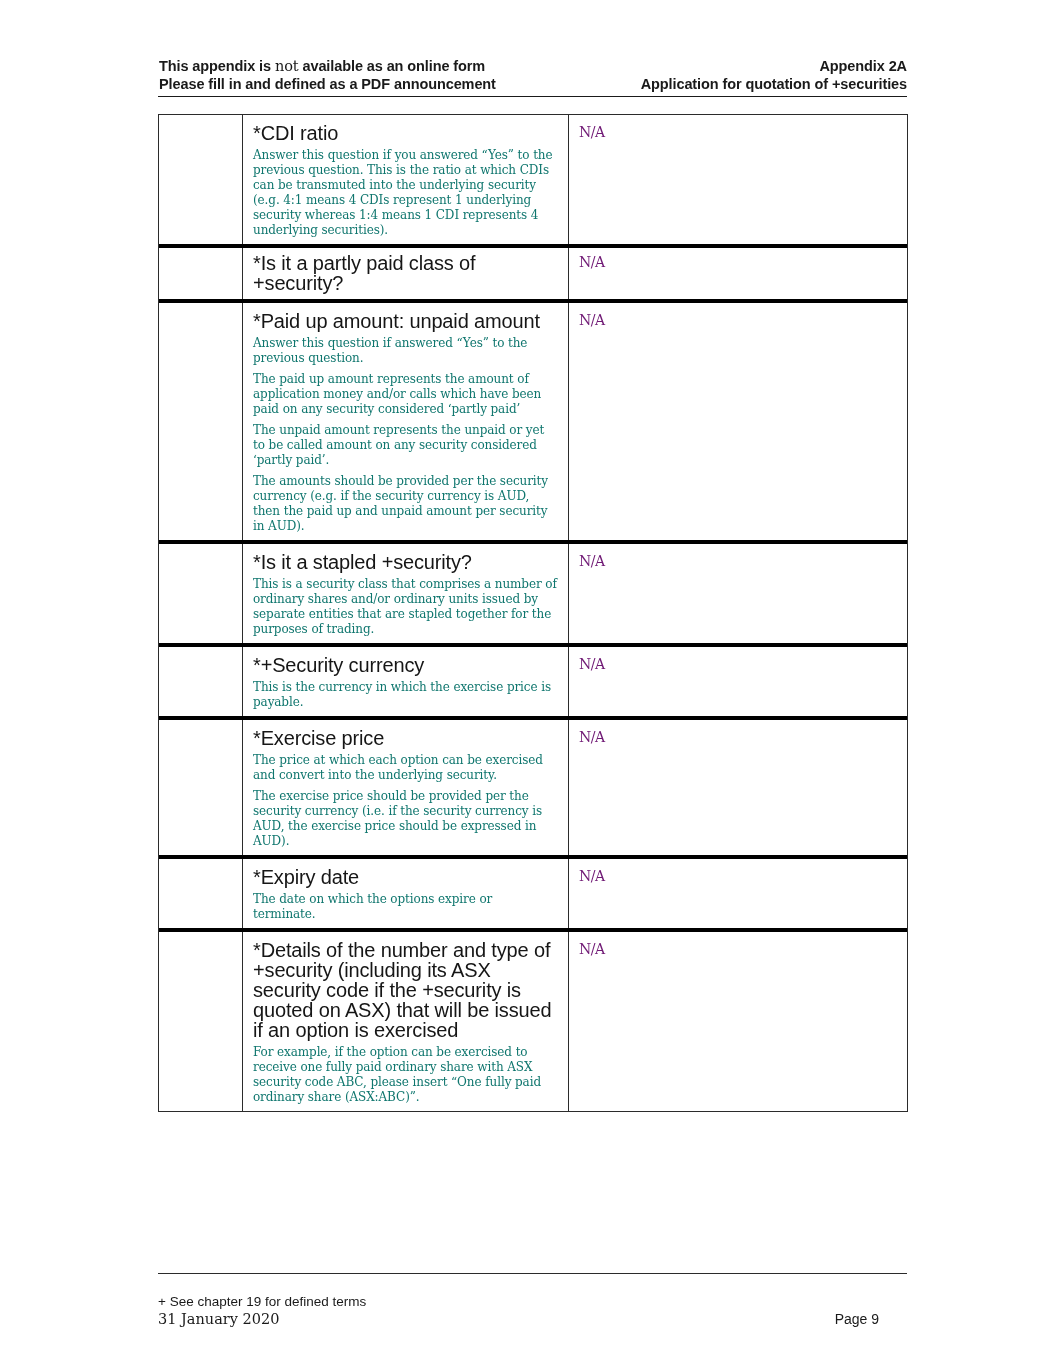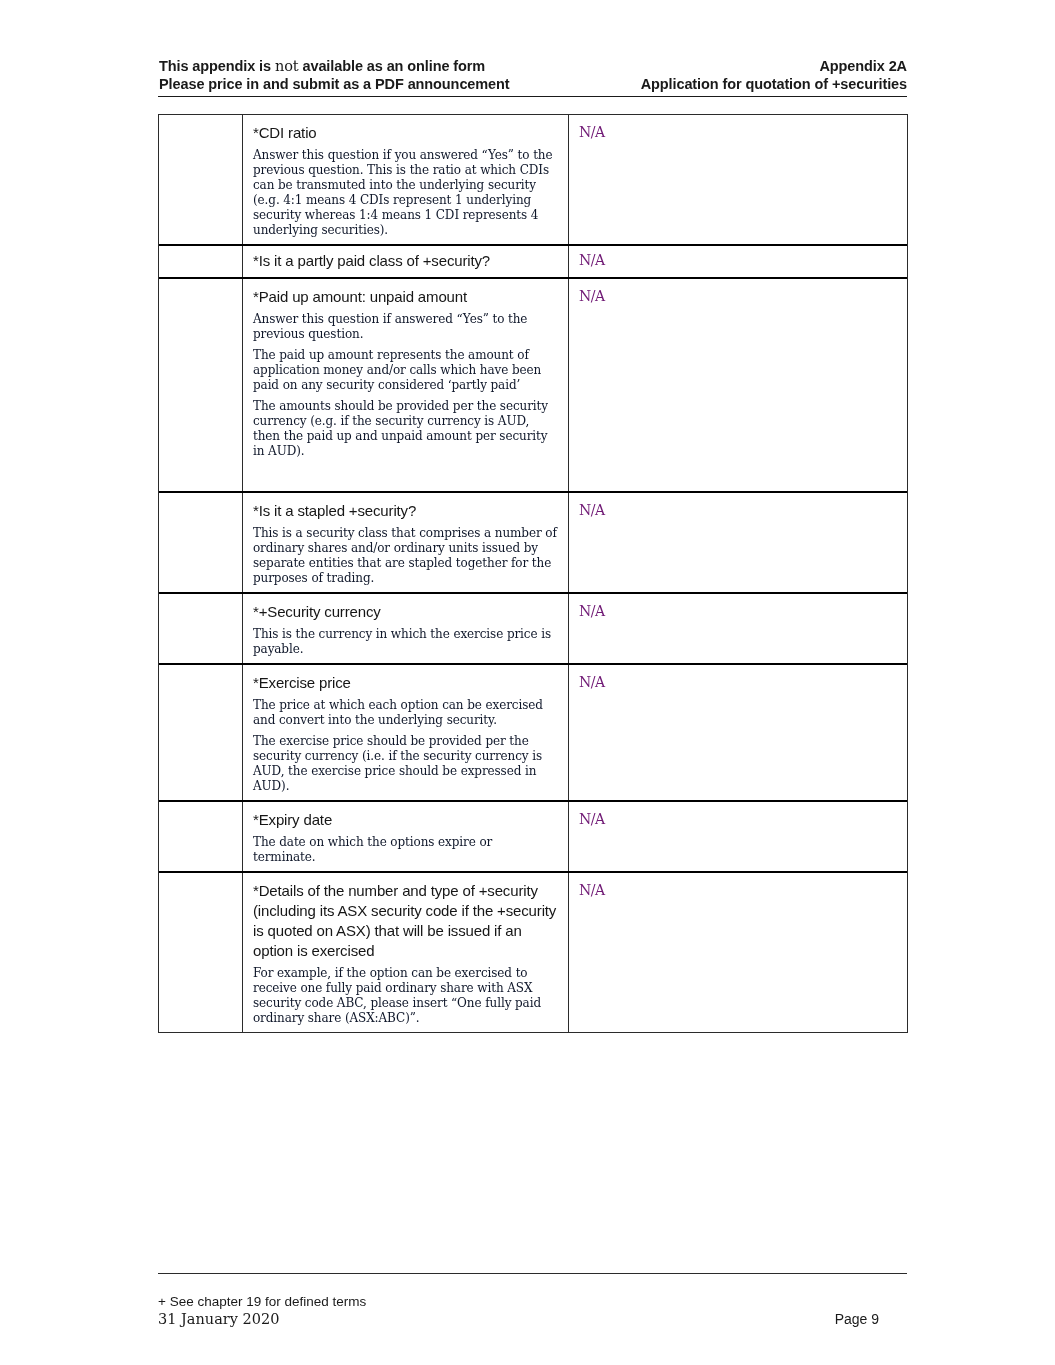--- a/index.html
+++ b/index.html
@@ -25,38 +25,38 @@
     position:absolute; left:158px; top:96px; width:749px;
     border-top:1.6px solid #1a1a1a;
   }
   
   .qtable {
     position:absolute; left:158px; top:114px; width:750px;
     border:1px solid #2b2b2b;
   }
   .trow {
     display:grid; grid-template-columns:84px 326px 1fr;
-    border-top:2px solid #000000;
+    border-top:4px solid #000000;
   }
   .trow:first-child { border-top:none; }
   .cell { padding:8px 10px 6px 10px; }
   .cell.num {
     border-right:1px solid #2b2b2b;
     font-size:15px; line-height:19px; letter-spacing:-0.1px;
   }
   .cell.mid { border-right:1px solid #2b2b2b; }
   .cell.wide { grid-column:2 / 4; border-right:none; }
   .qtitle {
-    font-family:"Liberation Sans", sans-serif; font-size:15px; line-height:20px;
+    font-family:"Liberation Sans", sans-serif; font-size:20px; line-height:20px;
     letter-spacing:-0.15px; color:#161616;
   }
   .qbody { margin-top:5px; }
   .qbody p {
     font-family:"DejaVu Serif", serif; font-size:12px; line-height:15px;
-    color:#0f172a; margin-top:6px; letter-spacing:-0.1px;
+    color:#0f766e; margin-top:6px; letter-spacing:-0.1px;
   }
   .qbody p:first-child { margin-top:0; }
   .ans {
     font-family:"DejaVu Serif", serif; font-size:14px; line-height:19px;
     letter-spacing:-0.5px; color:#701a75;
   }
   .section-title {
     font-family:"Liberation Sans", sans-serif; font-weight:bold;
     font-size:15px; line-height:19px; letter-spacing:-0.1px;
   }
@@ -82,21 +82,21 @@
   }
 </style>
 </head>
 <body>
 
 <div class="page">
 
   <div class="header">
     <div class="left">
       <div><span>This appendix is </span><span class="not-word">not</span><span> available as an online form</span></div>
-      <div>Please price in and submit as a PDF announcement</div>
+      <div>Please fill in and defined as a PDF announcement</div>
     </div>
     <div class="right">
       <div>Appendix 2A</div>
       <div>Application for quotation of +securities</div>
     </div>
   </div>
   <div class="header-rule"></div>
 
   <div class="qtable">
 
@@ -123,20 +123,21 @@
       </div>
     </div>
 
     <div class="trow" style="min-height:214px">
       <div class="cell num"></div>
       <div class="cell mid">
         <div class="qtitle">*Paid up amount: unpaid amount</div>
         <div class="qbody">
           <p>Answer this question if answered “Yes” to the previous question.</p>
           <p>The paid up amount represents the amount of application money and/or calls which have been paid on any security considered ‘partly paid’</p>
+          <p>The unpaid amount represents the unpaid or yet to be called amount on any security considered ‘partly paid’.</p>
           <p>The amounts should be provided per the security currency (e.g. if the security currency is AUD, then the paid up and unpaid amount per security in AUD).</p>
         </div>
       </div>
       <div class="cell">
         <span class="ans">N/A</span>
       </div>
     </div>
 
     <div class="trow" style="min-height:93px">
       <div class="cell num"></div>

